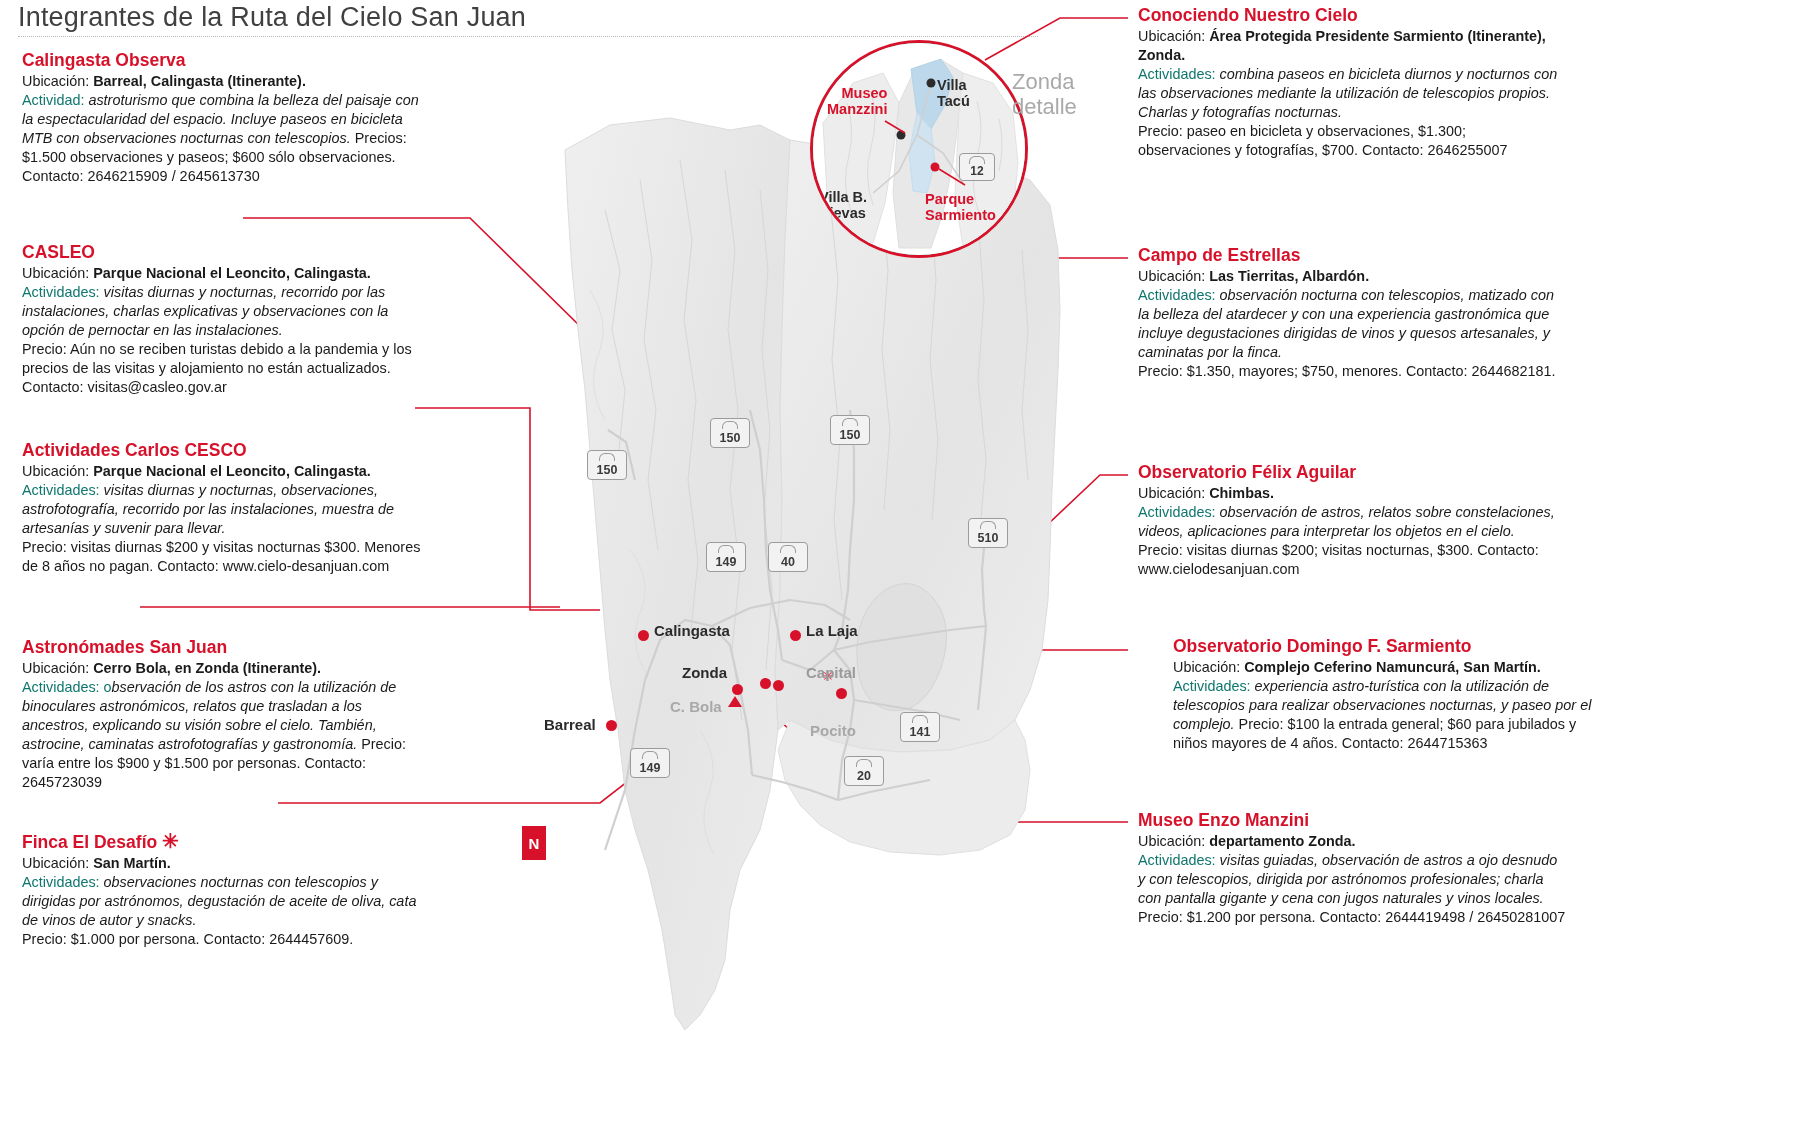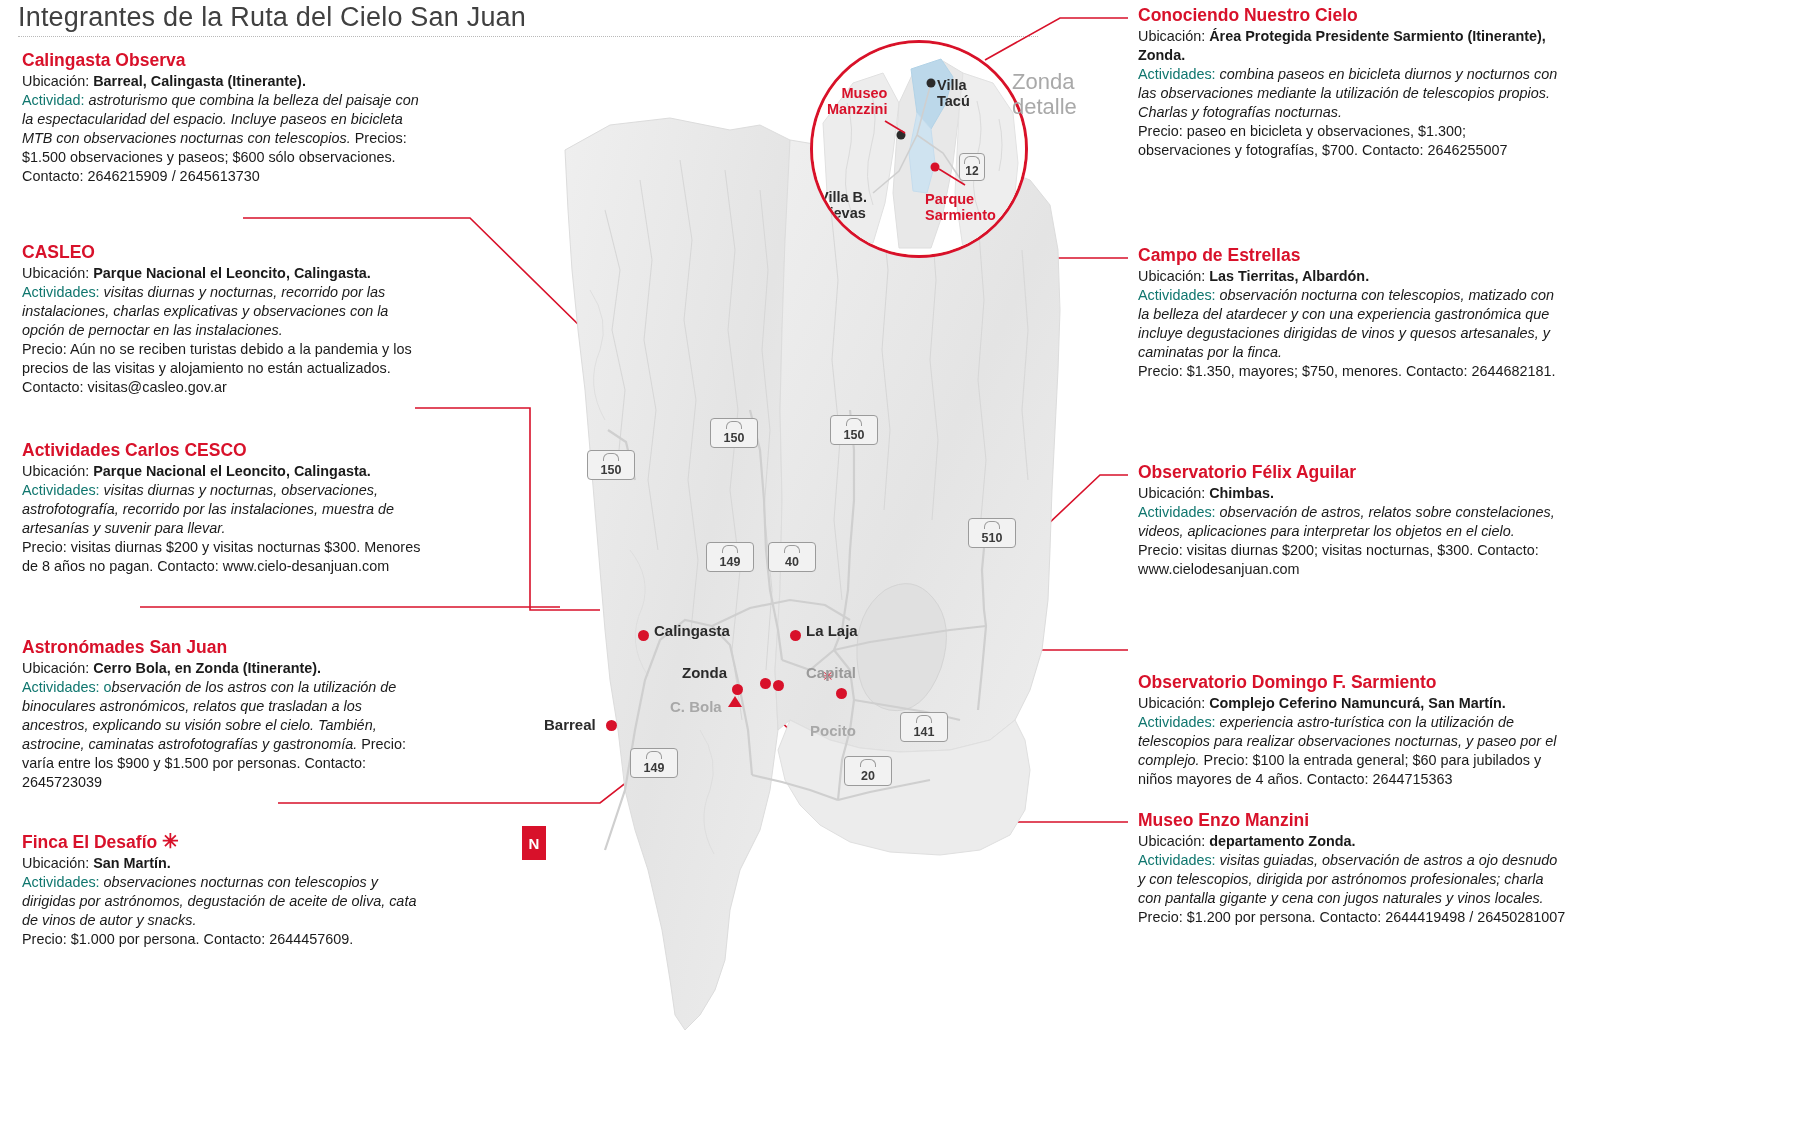--- a/index.html
+++ b/index.html
@@ -39,42 +39,42 @@
     position:absolute;width:11px;height:11px;border-radius:50%;
     background:#d8112a;
   }
   .city-label{
     position:absolute;font-size:15px;font-weight:bold;color:#2b2b2b;
     white-space:nowrap;
   }
   .city-label.grey{color:#9a9a9a;font-weight:bold;}
   .city-label.grey-light{color:#a8a8a8;font-weight:bold;}
   .shield{
-    position:absolute;width:48px;height:30px;
+    position:absolute;width:40px;height:30px;
     background:#f2f2f2;border:1.6px solid #9b9b9b;border-radius:4px;
     font-size:12.5px;font-weight:bold;color:#3a3a3a;
     display:flex;align-items:flex-end;justify-content:center;
     padding-bottom:2px;box-sizing:border-box;
   }
   .shield .cap{
     position:absolute;left:50%;top:2px;transform:translateX(-50%);
     width:14px;height:7px;border:1.4px solid #9b9b9b;border-bottom:none;
     border-radius:6px 6px 0 0;
   }
   .north{
     position:absolute;width:24px;height:34px;background:#d8112a;
     color:#fff;font-size:15px;font-weight:bold;
     display:flex;align-items:center;justify-content:center;
   }
 
   
   #inset{
     position:absolute;left:810px;top:40px;width:212px;height:212px;
     border-radius:50%;border:3px solid #d8112a;overflow:hidden;
-    background:#fdba74;
+    background:#5eead4;
   }
   .inset-label{
     position:absolute;font-size:14.5px;font-weight:bold;line-height:1.12;
     white-space:nowrap;
   }
   .inset-red{color:#d8112a;}
   .inset-dark{color:#2b2b2b;}
   .zonda-detalle{
     position:absolute;left:1012px;top:70px;font-size:22px;color:#a9a9a9;
     line-height:1.12;font-weight:400;
@@ -254,21 +254,21 @@
   </div>
   <div class="inset-label inset-dark" style="left:124px;top:34px;">
     <span>Villa</span><br><span>Tacú</span>
   </div>
   <div class="inset-label inset-dark" style="left:6px;top:146px;">
     <span>Villa B.</span><br><span>Nievas</span>
   </div>
   <div class="inset-label inset-red" style="left:112px;top:148px;">
     <span>Parque</span><br><span>Sarmiento</span>
   </div>
-  <div class="shield" style="left:146px;top:110px;width:26px;height:28px;font-size:12px;">
+  <div class="shield" style="left:146px;top:110px;width:36px;height:28px;font-size:12px;">
     <span class="cap"></span>
       <span>12</span>
   </div>
 </div>
 <div class="zonda-detalle">
   <span>Zonda</span><br><span>detalle</span>
 </div>
 
 <div class="panel left-col" style="top:50px;">
   <h3>Calingasta Observa</h3>
@@ -335,21 +335,21 @@
 </div>
 
 <div class="panel right-col" style="top:462px;width:420px;">
   <h3>Observatorio Félix Aguilar</h3>
   <p>
     <span class="lbl">Ubicación: </span><span class="b">Chimbas.</span><br>
     <span class="lbl-grey">Actividades: </span><span class="i">observación de astros, relatos sobre constelaciones, videos, aplicaciones para interpretar los objetos en el cielo.</span><span> Precio: visitas diurnas $200; visitas nocturnas, $300. Contacto: www.cielodesanjuan.com</span>
   </p>
 </div>
 
-<div class="panel right-col" style="top:672px;width:430px;">
+<div class="panel right-col" style="top:636px;width:430px;margin-left:35px;">
   <h3>Observatorio Domingo F. Sarmiento</h3>
   <p>
     <span class="lbl">Ubicación: </span><span class="b">Complejo Ceferino Namuncurá, San Martín.</span><br>
     <span class="lbl-grey">Actividades: </span><span class="i">experiencia astro-turística con la utilización de telescopios para realizar observaciones nocturnas, y paseo por el complejo.</span><span> Precio: $100 la entrada general; $60 para jubilados y niños mayores de 4 años. Contacto: 2644715363</span>
   </p>
 </div>
 
 <div class="panel right-col" style="top:810px;width:430px;">
   <h3>Museo Enzo Manzini</h3>
   <p>

